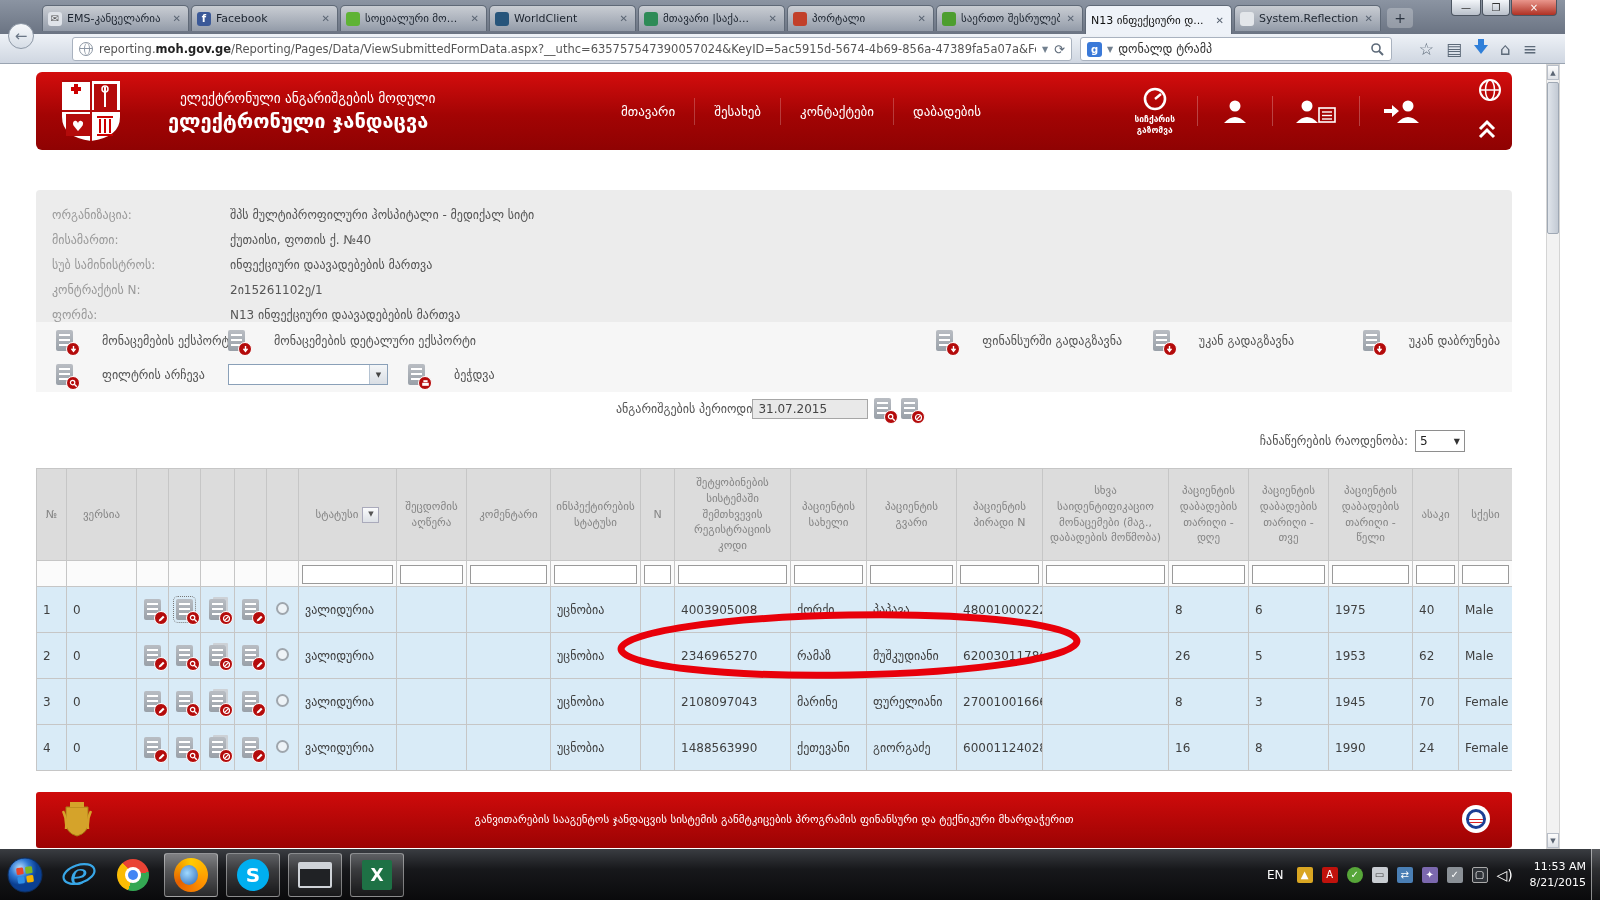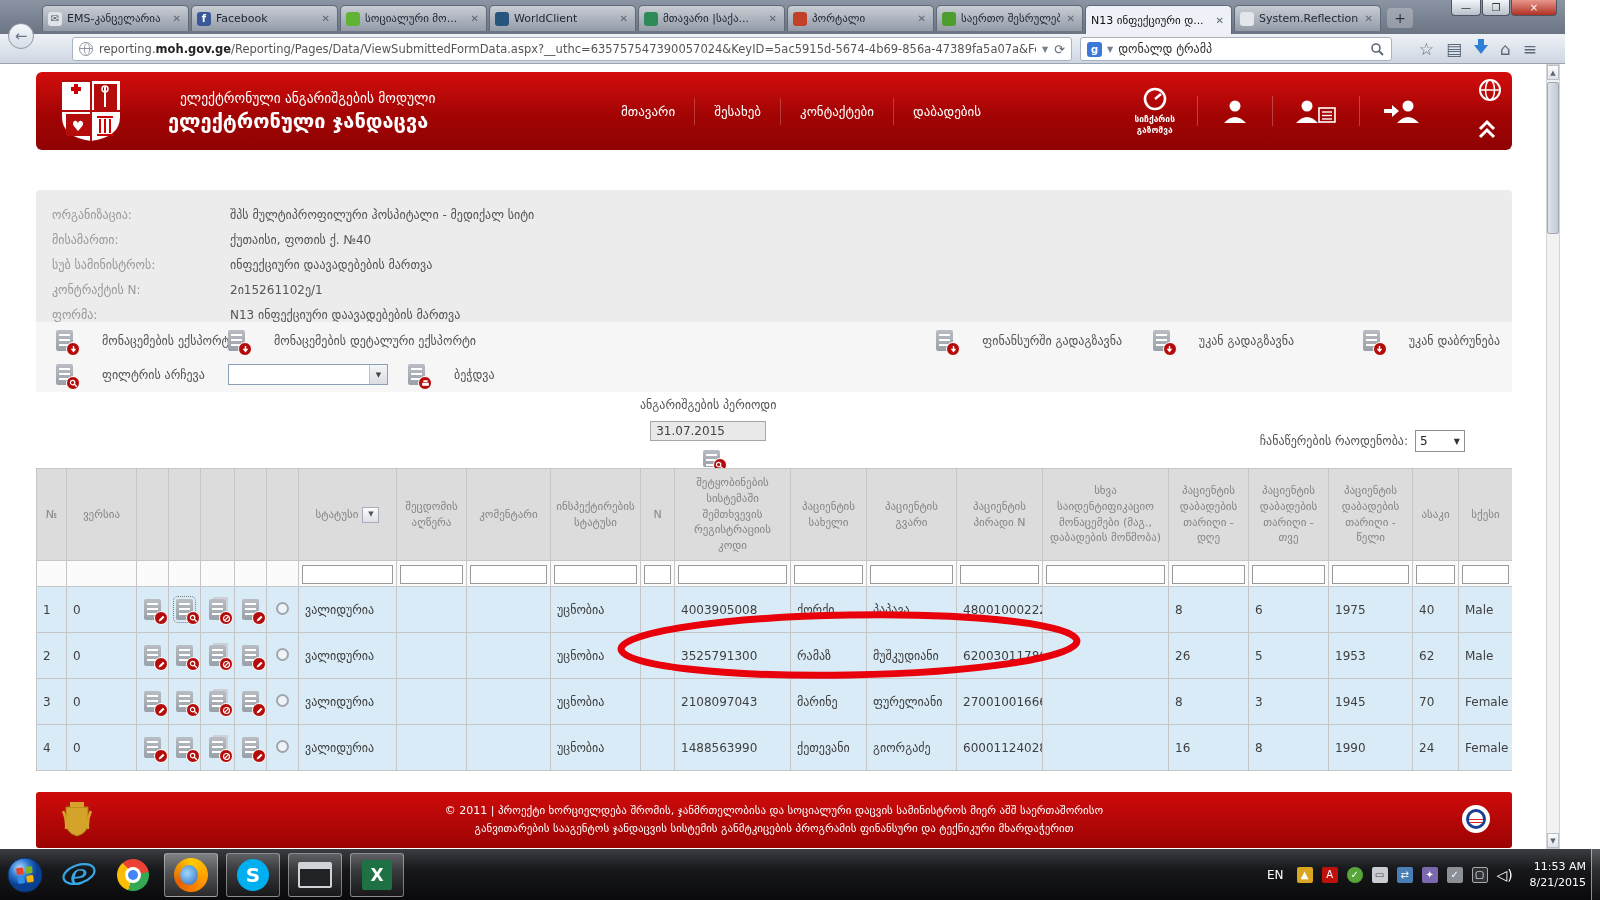--- a/index.html
+++ b/index.html
@@ -86,21 +86,21 @@
   .doc{width:17px;height:21px;background:linear-gradient(180deg,#b9bdc3,#99a0a8);border-radius:2px;position:relative;flex:0 0 17px;}
   .doc::before{content:"";position:absolute;left:3px;right:3px;top:4px;height:12px;
                background:repeating-linear-gradient(180deg,#fff 0 2px,transparent 2px 5px);}
   .doc.copy{box-shadow:3px -3px 0 -1px #cdd1d6;}
   .badge{position:absolute;right:-7px;bottom:-5px;width:14px;height:14px;border-radius:50%;background:#b40b0b;
          border:1.5px solid #fff;display:flex;align-items:center;justify-content:center;}
   .selbox{position:absolute;width:160px;height:21px;background:#fff;border:1px solid #8aa0b8;display:flex;}
   .selbox .arrowbox{margin-left:auto;width:18px;border-left:1px solid #b5c3d2;background:linear-gradient(180deg,#f4f6f8,#d9dee4);
          display:flex;align-items:center;justify-content:center;font-size:7px;color:#444;}
 
-  .period-row{position:absolute;left:640px;top:334px;display:flex;align-items:center;gap:9px;flex-direction:column;}
+  .period-row{position:absolute;left:616px;top:334px;display:flex;align-items:center;gap:0;}
   .period-row .lab{font-size:12px;color:#555;}
   .period-input{width:116px;height:20px;background:#e9e9e9;border:1px solid #a6a6a6;font-size:12px;color:#444;
                 display:flex;align-items:center;padding:0 5px;}
   .records-row{position:absolute;right:100px;top:366px;display:flex;align-items:center;gap:7px;font-size:12px;color:#555;}
   .records-sel{width:50px;height:22px;background:#fff;border:1px solid #8e8e8e;display:flex;align-items:center;
                font-size:12px;color:#222;padding:0 4px;}
   .records-sel .ar{margin-left:auto;font-size:8px;color:#333;}
 
   .tablewrap{position:absolute;left:36px;top:404px;width:1476px;height:324px;overflow:hidden;}
   .groupbar{height:30px;background:#e9e9e9;font-size:12px;color:#9b9b9b;display:flex;align-items:center;padding:0 14px;}
@@ -638,21 +638,21 @@
                     </span>
                   </span>
                 </span>
               </td>
               <td style="text-align:center"><span class="radio"></span></td>
               <td>ვალიდურია</td>
               <td></td>
               <td></td>
               <td>უცნობია</td>
               <td></td>
-              <td>3525791300</td>
+              <td>2346965270</td>
               <td>რამაზ</td>
               <td>მუშკუდიანი</td>
               <td>62003011786</td>
               <td></td>
               <td>26</td>
               <td>5</td>
               <td>1953</td>
               <td>62</td>
               <td>Male</td>
             </tr>
@@ -796,21 +796,20 @@
       <ellipse cx="237" cy="37" rx="228" ry="30" fill="none" stroke="#e8000a" stroke-width="7" transform="rotate(-1 237 37)"></ellipse>
     </svg>
 
     <div class="footer">
       <svg class="femblem" width="30" height="38" viewBox="0 0 30 38">
         <path d="M4 6 h22 v16 q0 10 -11 13 q-11 -3 -11 -13 Z" fill="#d5a32a" stroke="#a87c14"></path>
         <rect x="8" y="1" width="14" height="5" fill="#d5a32a"></rect>
         <path d="M1 10 q4 8 3 18 M29 10 q-4 8 -3 18" stroke="#d5a32a" stroke-width="2.5" fill="none"></path>
       </svg>
       <div class="ftext">
-        <div>© 2011 | პროექტი ხორციელდება შრომის, ჯანმრთელობისა და სოციალური დაცვის სამინისტროს მიერ აშშ საერთაშორისო</div>
         <div>განვითარების სააგენტოს ჯანდაცვის სისტემის განმტკიცების პროგრამის ფინანსური და ტექნიკური მხარდაჭერით</div>
       </div>
       <div class="flogo">
           <span class="inner"></span>
         </div>
     </div>
   </div>
 
   <div class="abs scrollbar">
     <div class="sb-btn" style="top:0">▲</div>

